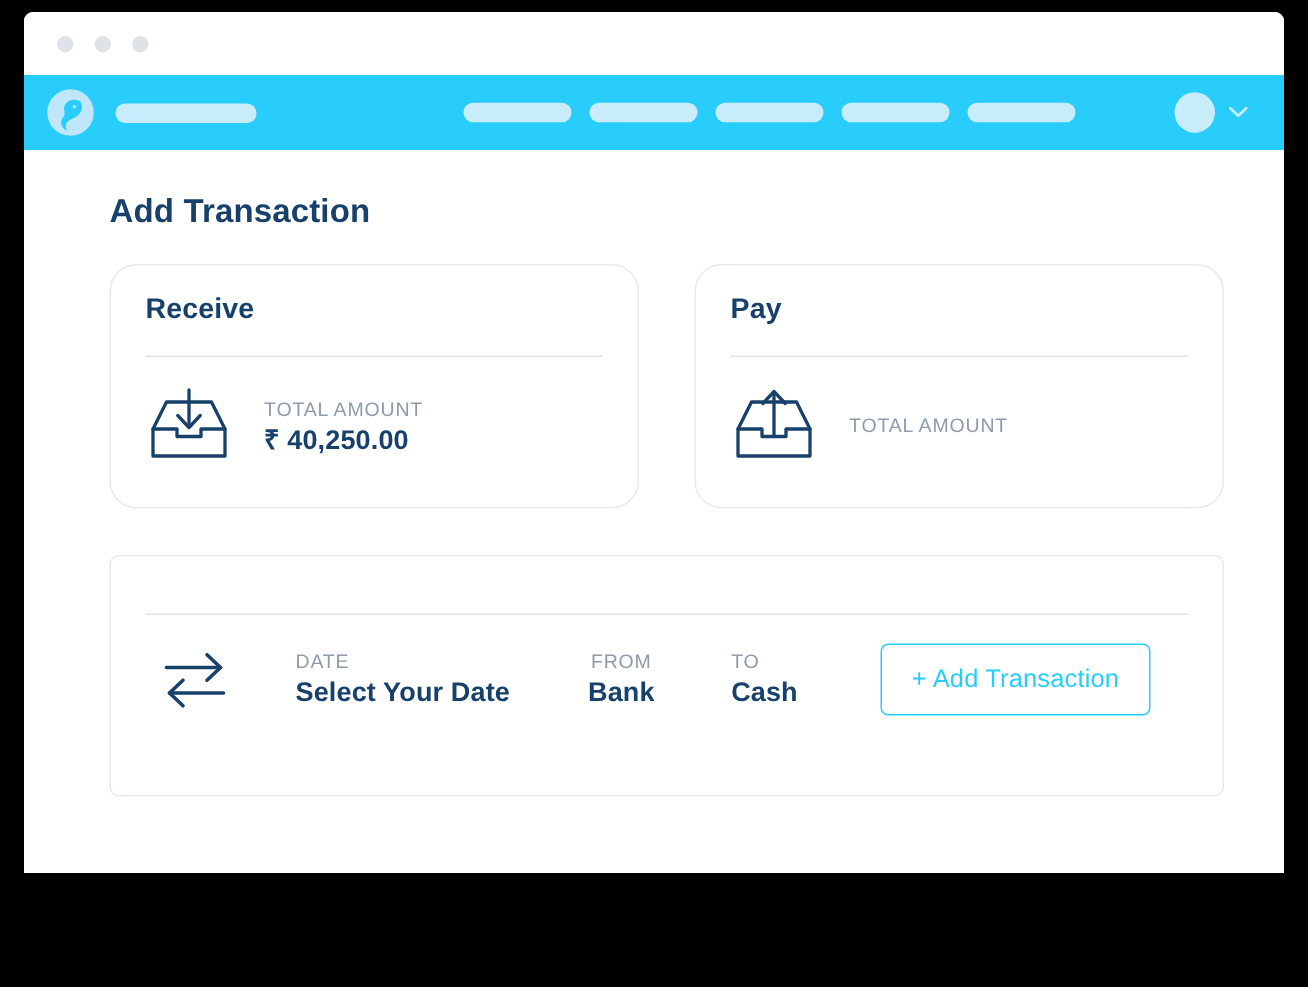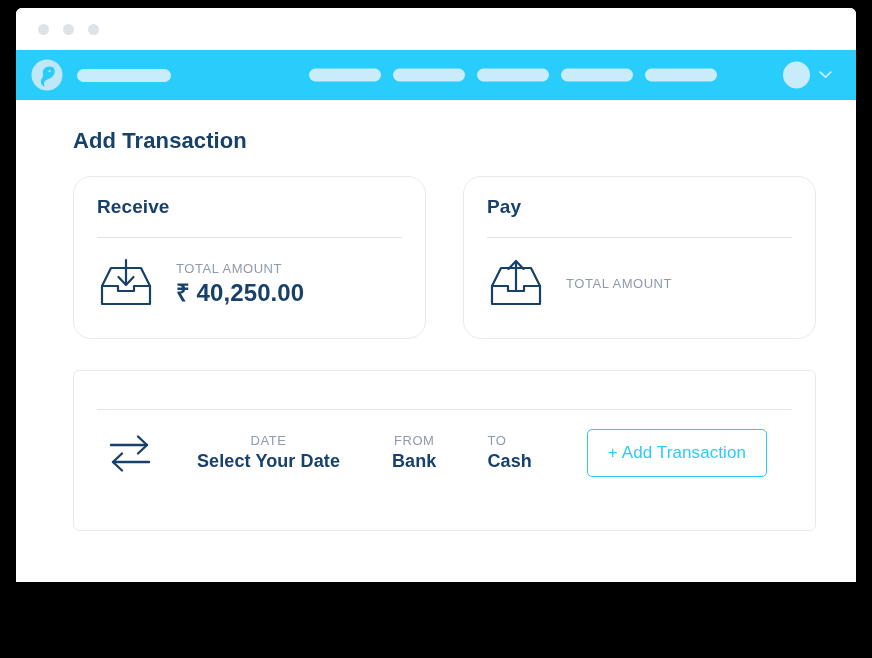--- a/index.html
+++ b/index.html
@@ -155,21 +155,21 @@
 
   .tray-icon { flex: 0 0 auto; display: block; }
 
   .amount-label {
     font-size: 13px;
     color: #8e9bab;
     letter-spacing: 0.55px;
     line-height: 1.35;
   }
   .amount-value {
-    font-size: 24px;
+    font-size: 18px;
     font-weight: bold;
     color: #17416b;
     line-height: 1.25;
     letter-spacing: 0.1px;
   }
 
   
   .transfer-card {
     height: 161px;
     padding: 19px 23px 0 23px;
@@ -191,21 +191,21 @@
     line-height: 1.3;
   }
   .field-value {
     font-size: 18px;
     font-weight: bold;
     color: #17416b;
     line-height: 1.3;
     letter-spacing: 0.1px;
   }
 
-  .field-date { margin-left: 45px; text-align: center; }
+  .field-date { margin-left: 45px; }
   .field-from { margin-left: 52px; text-align: center; }
   .field-to   { margin-left: 51px; }
 
   .add-btn {
     margin-left: 55px;
     border: 1.6px solid #29cdfc;
     border-radius: 5px;
     background: #ffffff;
     color: #29cdfc;
     font-family: "Liberation Sans", sans-serif;

